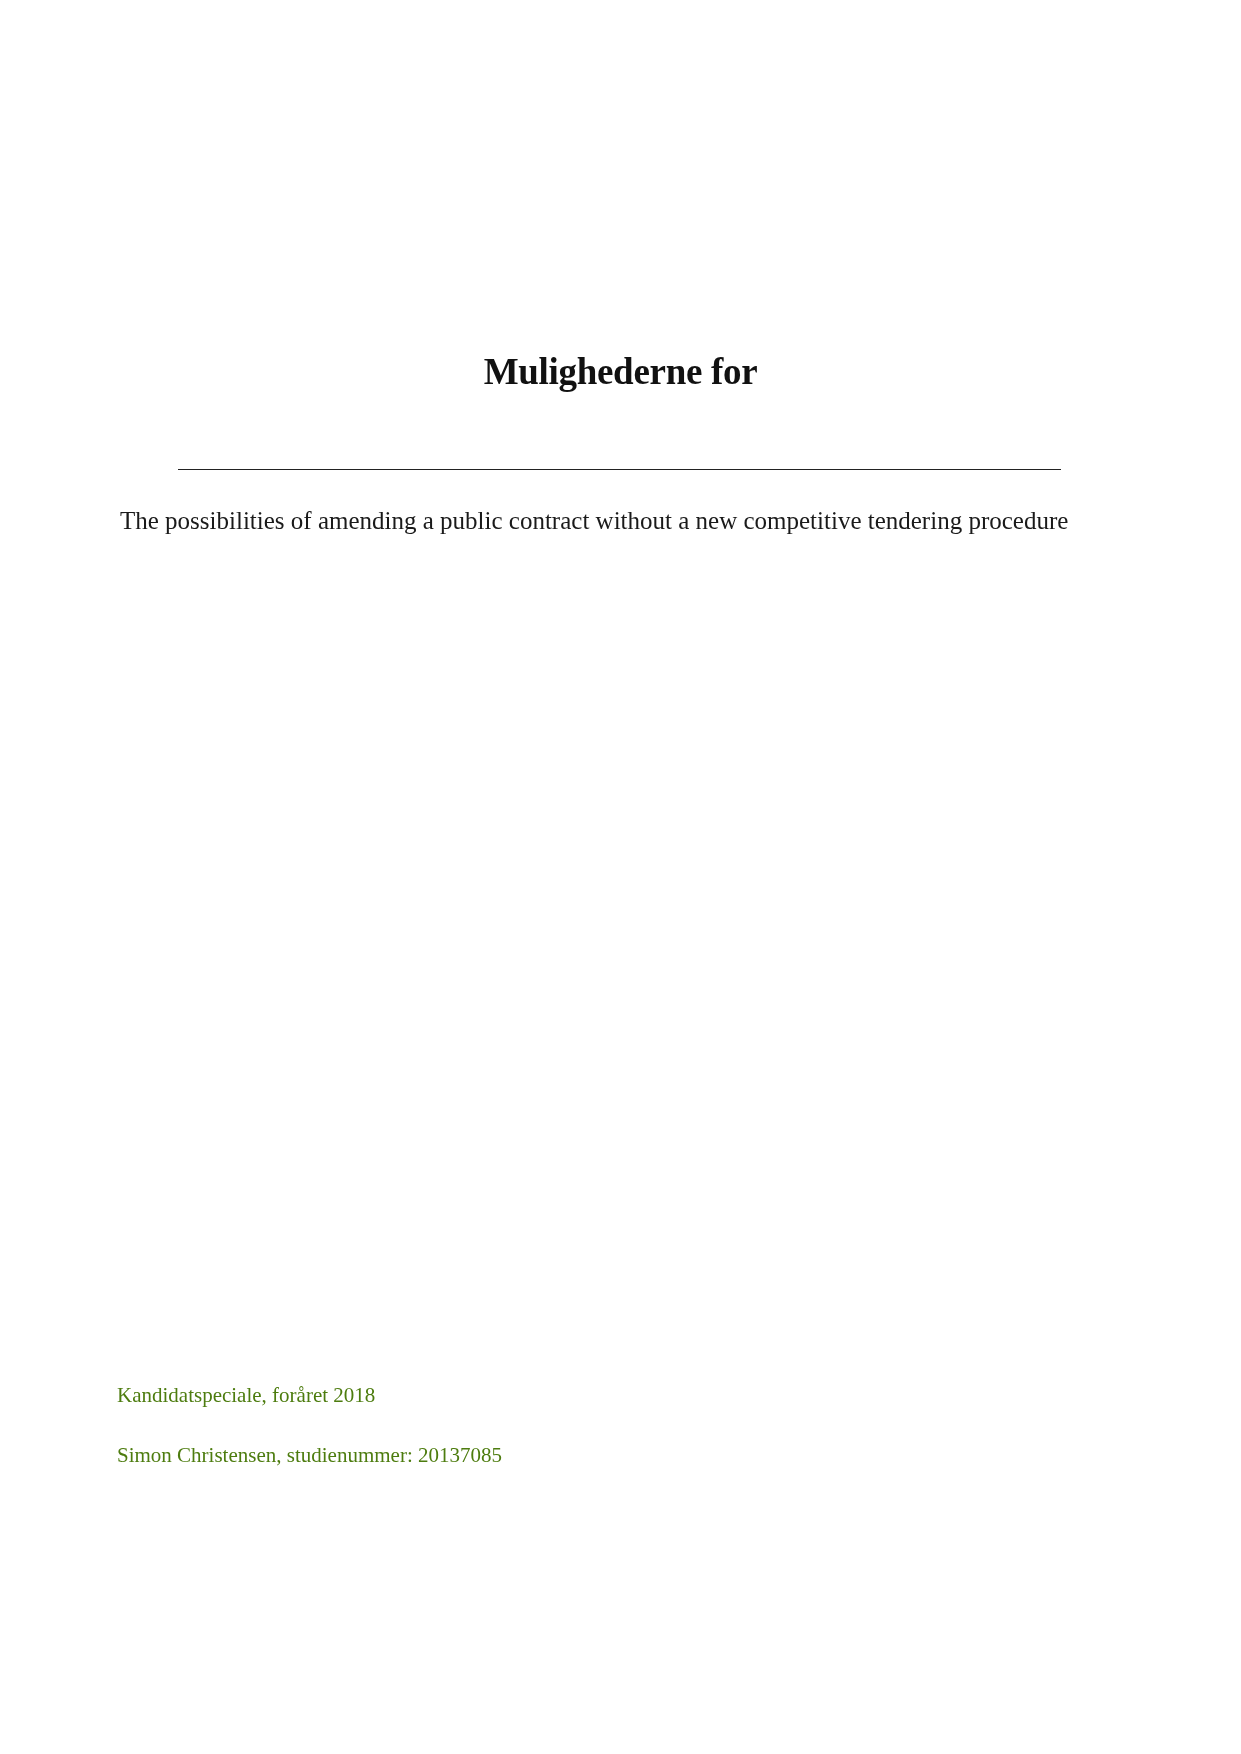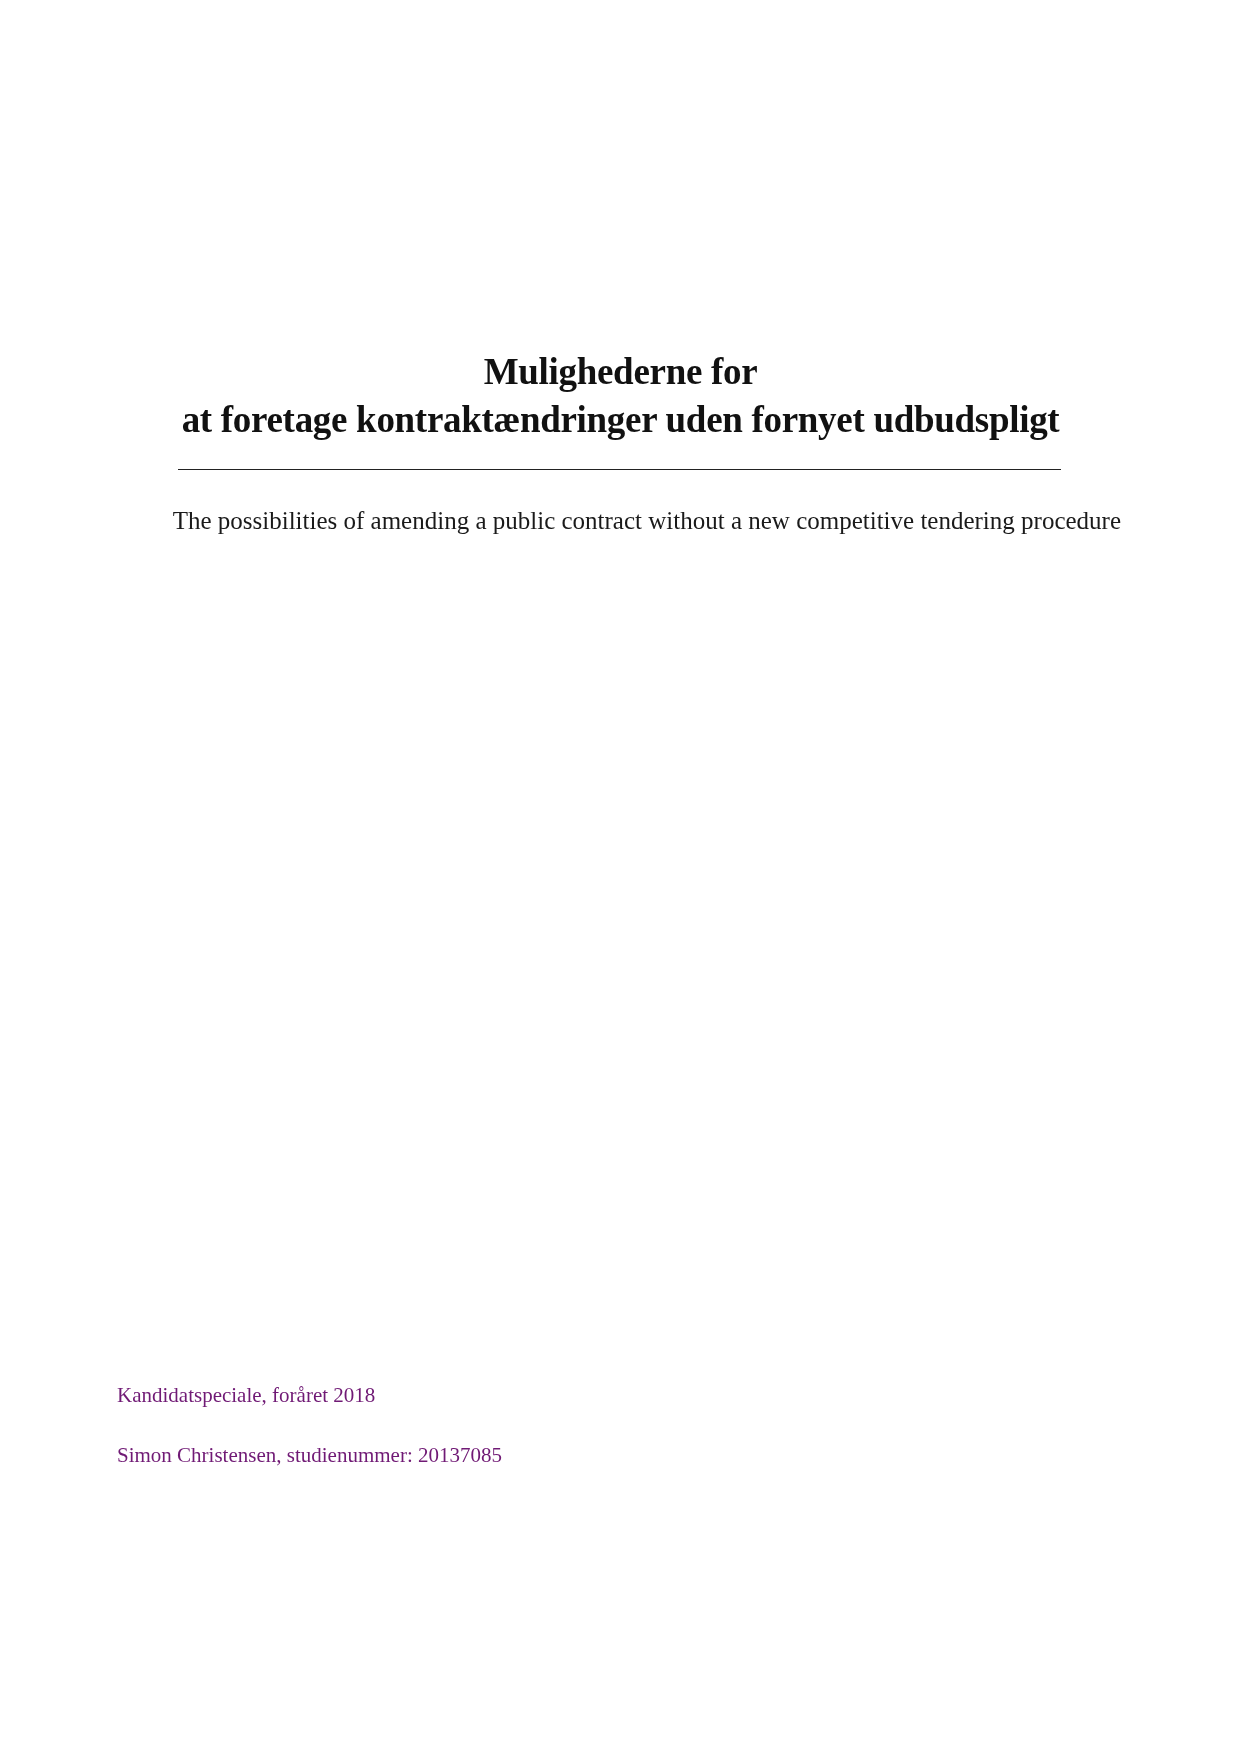--- a/index.html
+++ b/index.html
@@ -35,47 +35,46 @@
       left: 178px;
       width: 883px;
       height: 0;
       border-top: 1.5px solid #222222;
     }
     .subtitle {
       position: absolute;
       top: 504px;
       left: 120px;
       width: 1001px;
-      text-align: right;
+      text-align: left;
       font-size: 25px;
       line-height: 33px;
       color: #1a1a1a;
     }
     .meta-block {
       position: absolute;
       left: 117px;
       top: 1380px;
       font-size: 21px;
       line-height: 30px;
-      color: #701a75;
+      color: #4d7c0f;
     }
     .meta-line {
       margin: 0;
       white-space: nowrap;
     }
     .gap {
       height: 30px;
     }
   </style>
 </head>
 <body>
 
 <div class="title-block">
   <p class="title-line">Mulighederne for</p>
-  <p class="title-line">at foretage kontraktændringer uden fornyet udbudspligt</p>
 </div>
 
 <div class="rule"></div>
 
 <div class="subtitle">The possibilities of amending a public contract without a new competitive tendering procedure</div>
 
 <div class="meta-block">
   <p class="meta-line">Kandidatspeciale, foråret 2018</p>
   <div class="gap"></div>
   <p class="meta-line">Simon Christensen, studienummer: 20137085</p>

